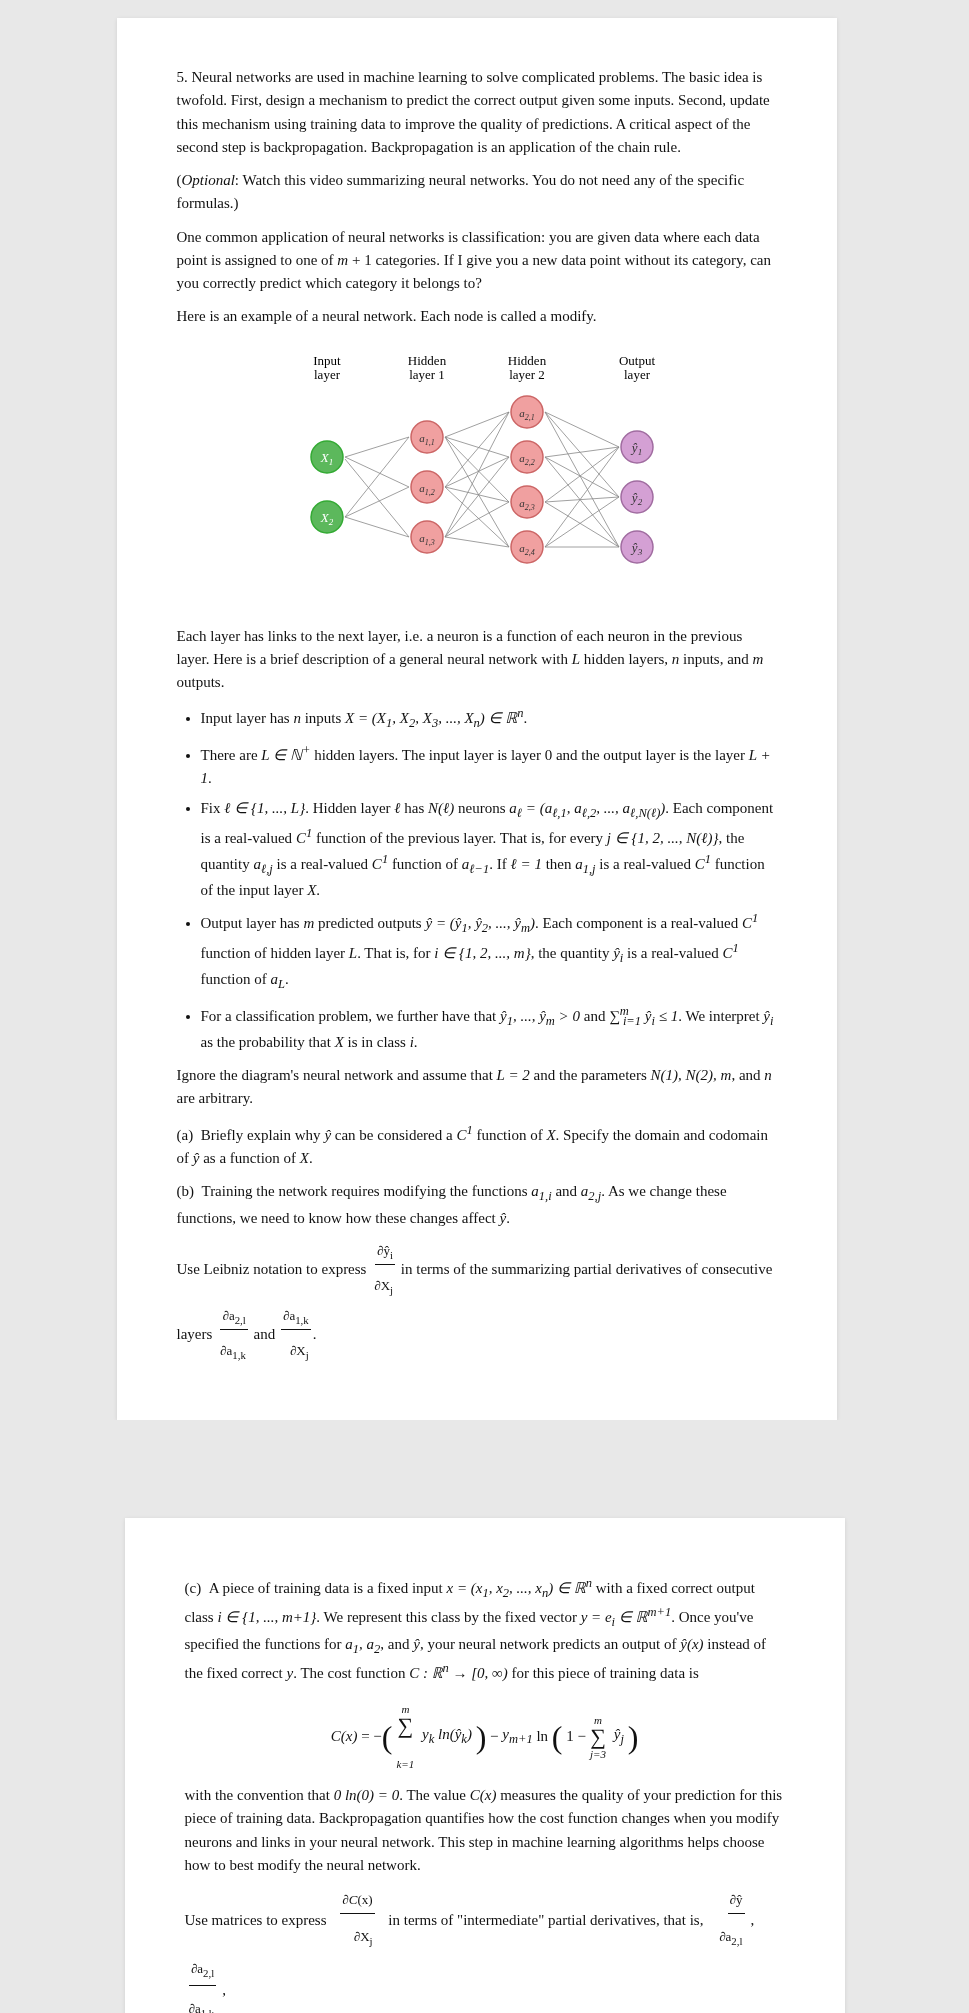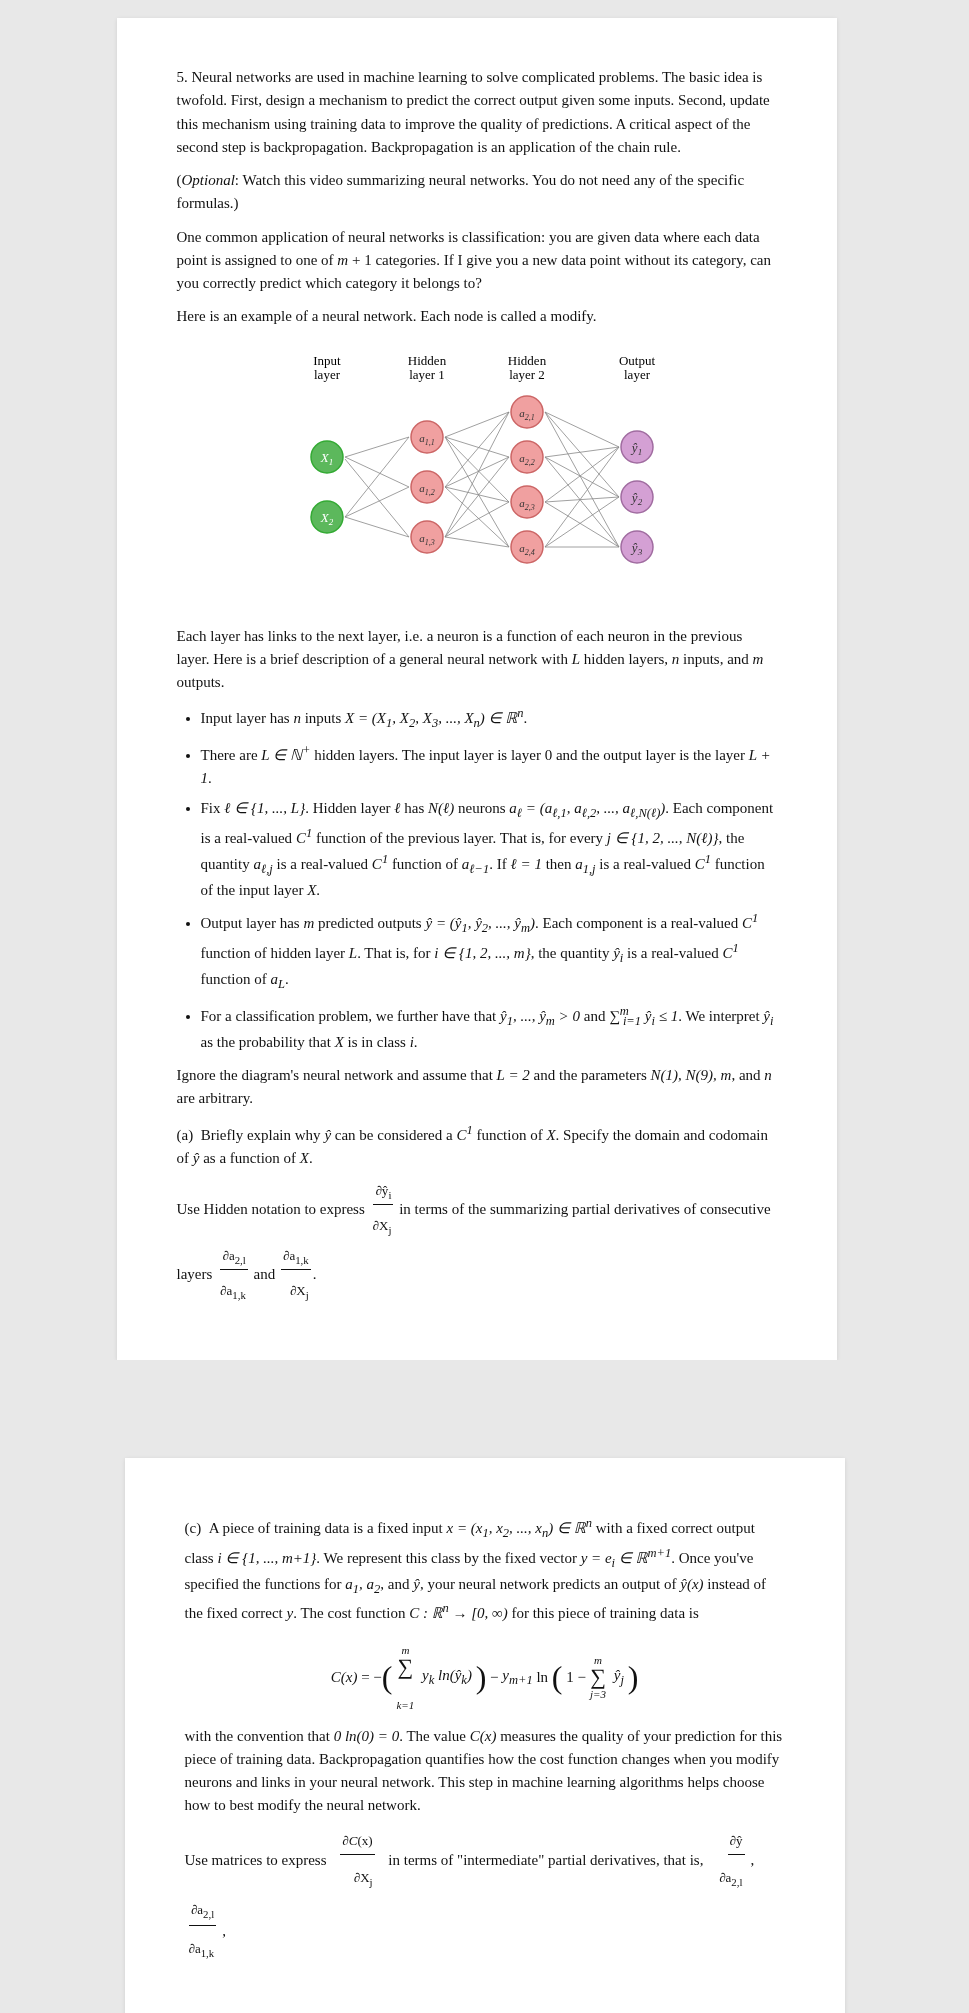--- a/index.html
+++ b/index.html
@@ -232,33 +232,36 @@
       </li>
       <li>
         Output layer has <span class="math">m</span> predicted outputs <span class="math">ŷ = (ŷ<sub>1</sub>, ŷ<sub>2</sub>, ..., ŷ<sub>m</sub>)</span>. Each component is a real-valued <span class="math">C<sup>1</sup></span> function of hidden layer <span class="math">L</span>. That is, for <span class="math">i ∈ {1, 2, ..., m}</span>, the quantity <span class="math">ŷ<sub>i</sub></span> is a real-valued <span class="math">C<sup>1</sup></span> function of <span class="math">a<sub>L</sub></span>.
       </li>
       <li>
         For a classification problem, we further have that <span class="math">ŷ<sub>1</sub>, ..., ŷ<sub>m</sub> &gt; 0</span> and <span class="math">∑<sup>m</sup><sub style="margin-left:-6px">i=1</sub> ŷ<sub>i</sub> ≤ 1</span>. We interpret <span class="math">ŷ<sub>i</sub></span> as the probability that <span class="math">X</span> is in class <span class="math">i</span>.
       </li>
     </ul>
 
     <p>
-      Ignore the diagram's neural network and assume that <span class="math">L = 2</span> and the parameters <span class="math">N(1), N(9), m</span>, and <span class="math">n</span> are arbitrary.
+      Ignore the diagram's neural network and assume that <span class="math">L = 2</span> and the parameters <span class="math">N(1), N(2), m</span>, and <span class="math">n</span> are arbitrary.
     </p>
 
     <div class="subq">
       <p>
         (a) &nbsp;Briefly explain why <span class="math">ŷ</span> can be considered a <span class="math">C<sup>1</sup></span> function of <span class="math">X</span>. Specify the domain and codomain of <span class="math">ŷ</span> as a function of <span class="math">X</span>.
       </p>
     </div>
 
     <div class="subq">
+      <p>
+        (b) &nbsp;Training the network requires modifying the functions <span class="math">a<sub>1,i</sub></span> and <span class="math">a<sub>2,j</sub></span>. As we change these functions, we need to know how these changes affect <span class="math">ŷ</span>.
+      </p>
 
       <div class="layers-line">
-        <span>Use Hidden notation to express</span>
+        <span>Use Leibniz notation to express</span>
         &nbsp;
         <span class="partial-expr">
           <span class="num">∂ŷ<sub>i</sub></span>
           <span class="den">∂X<sub>j</sub></span>
         </span>
         &nbsp;
         <span>in terms of the summarizing partial derivatives of consecutive</span>
       </div>
 
       <div class="layers-line">

